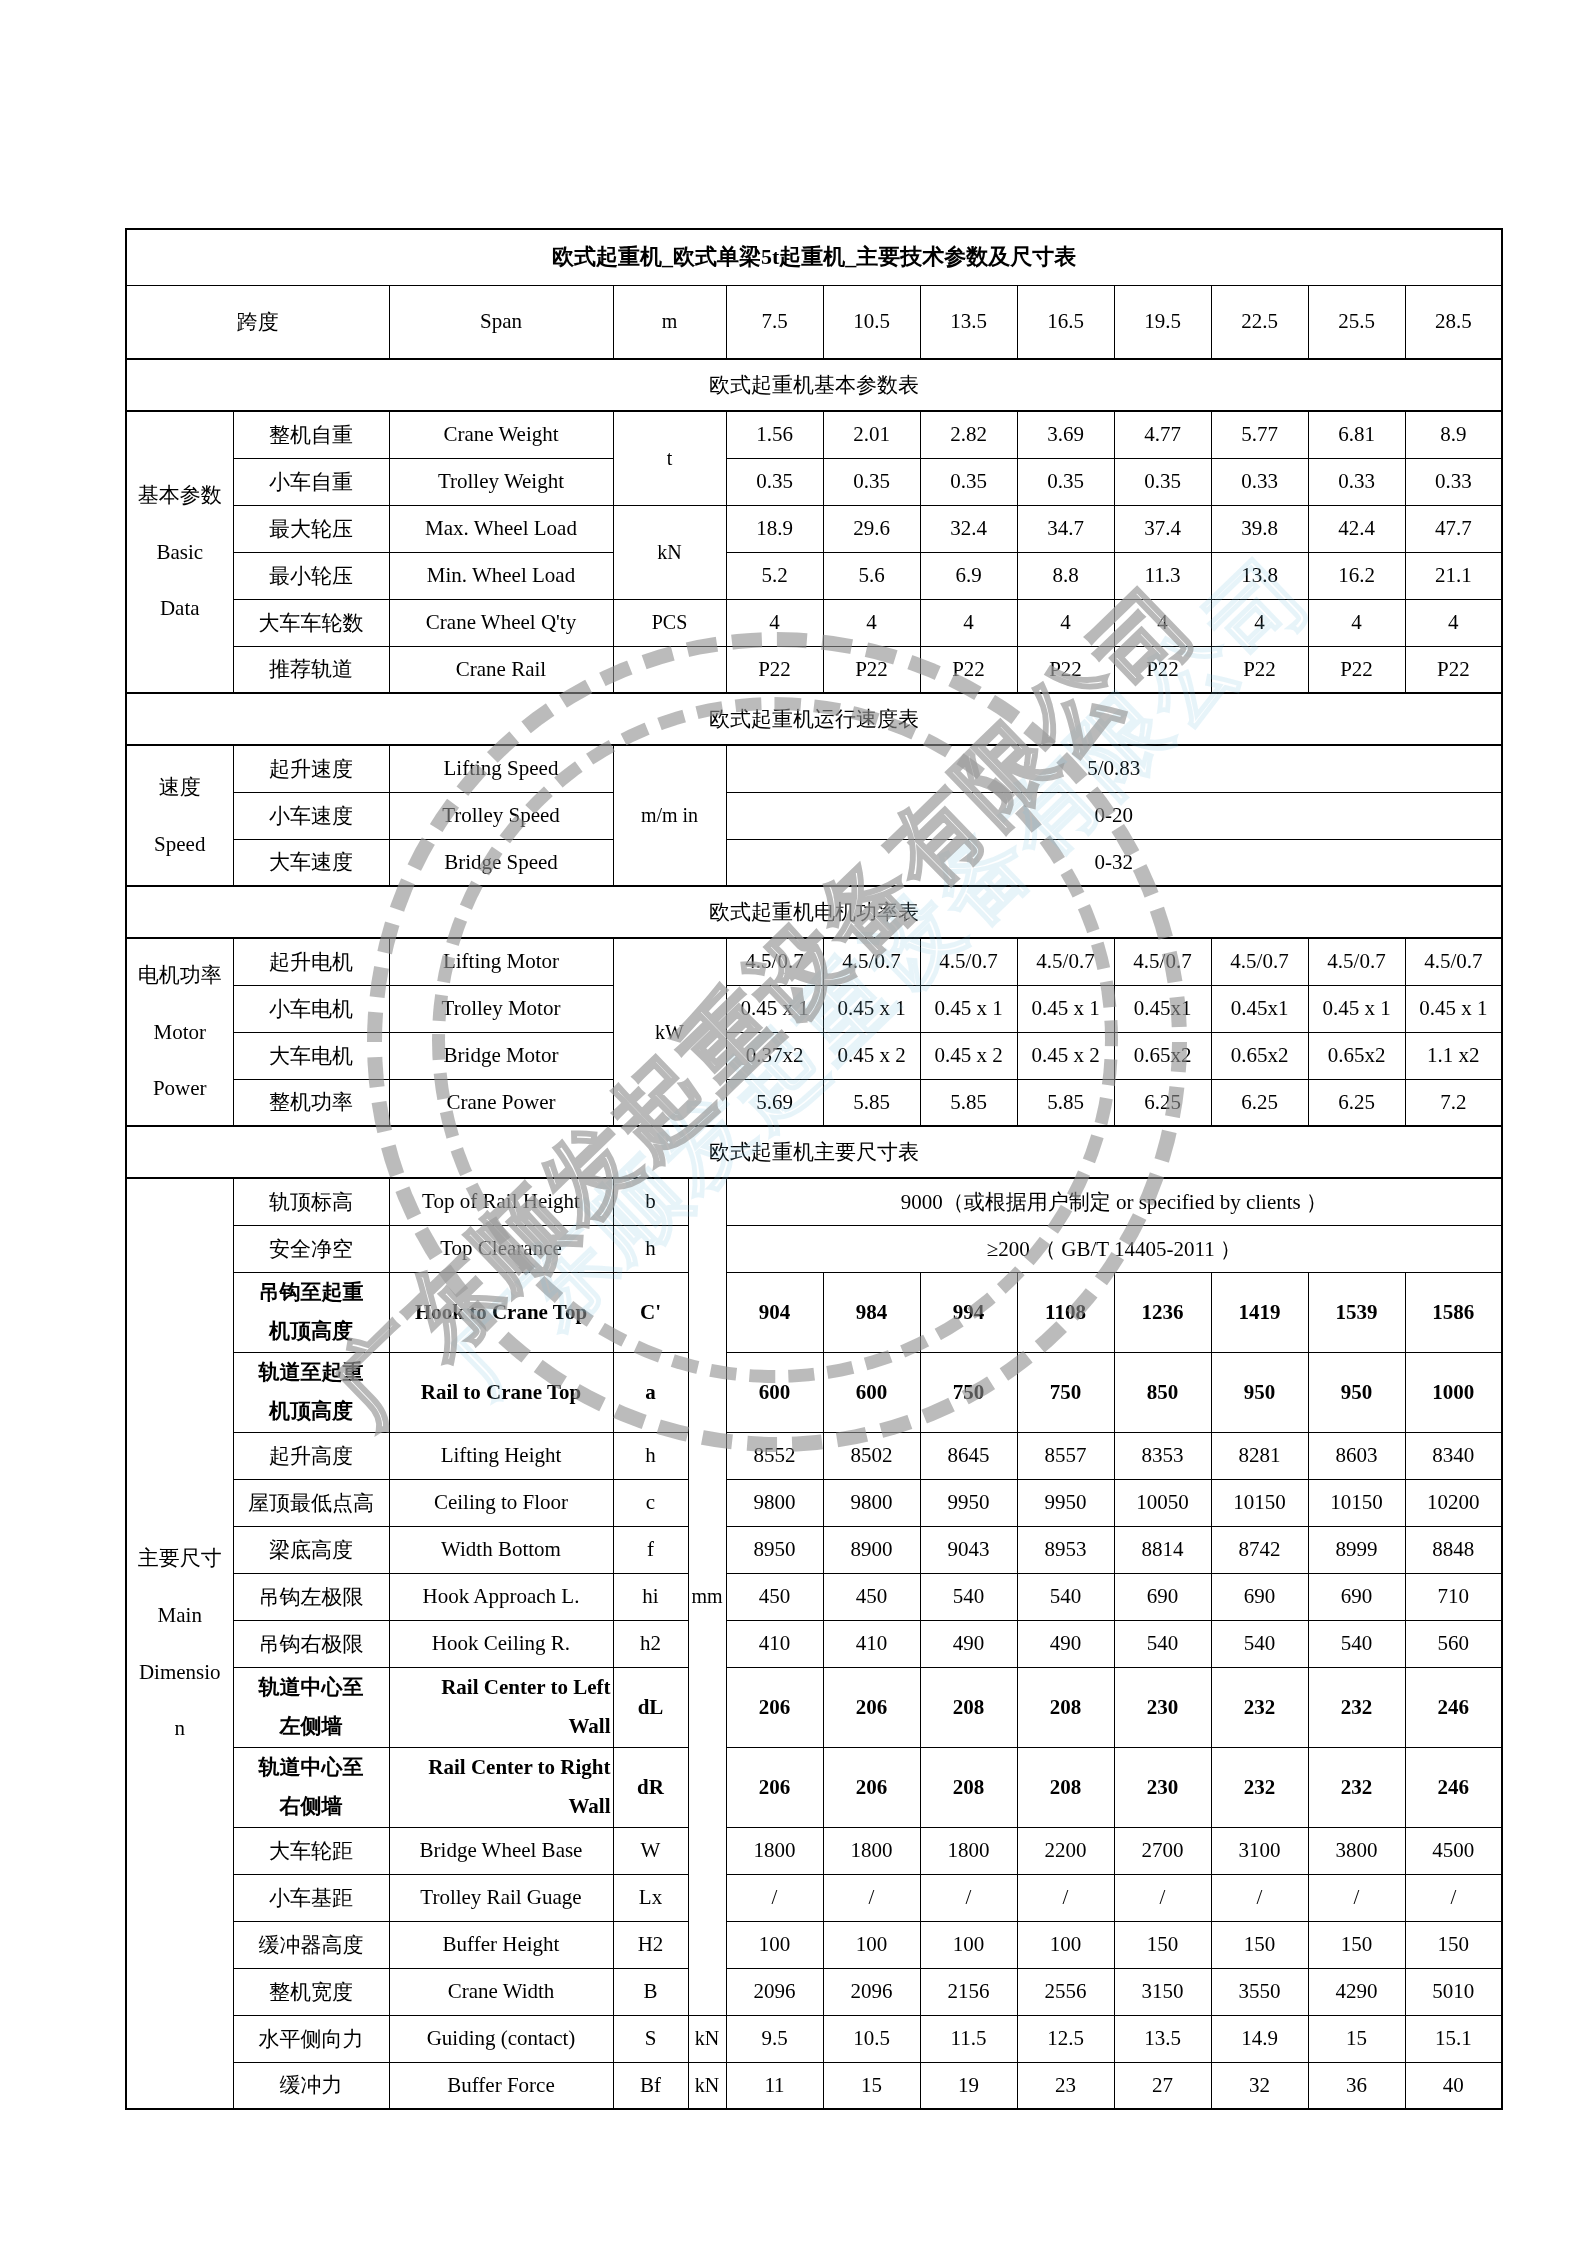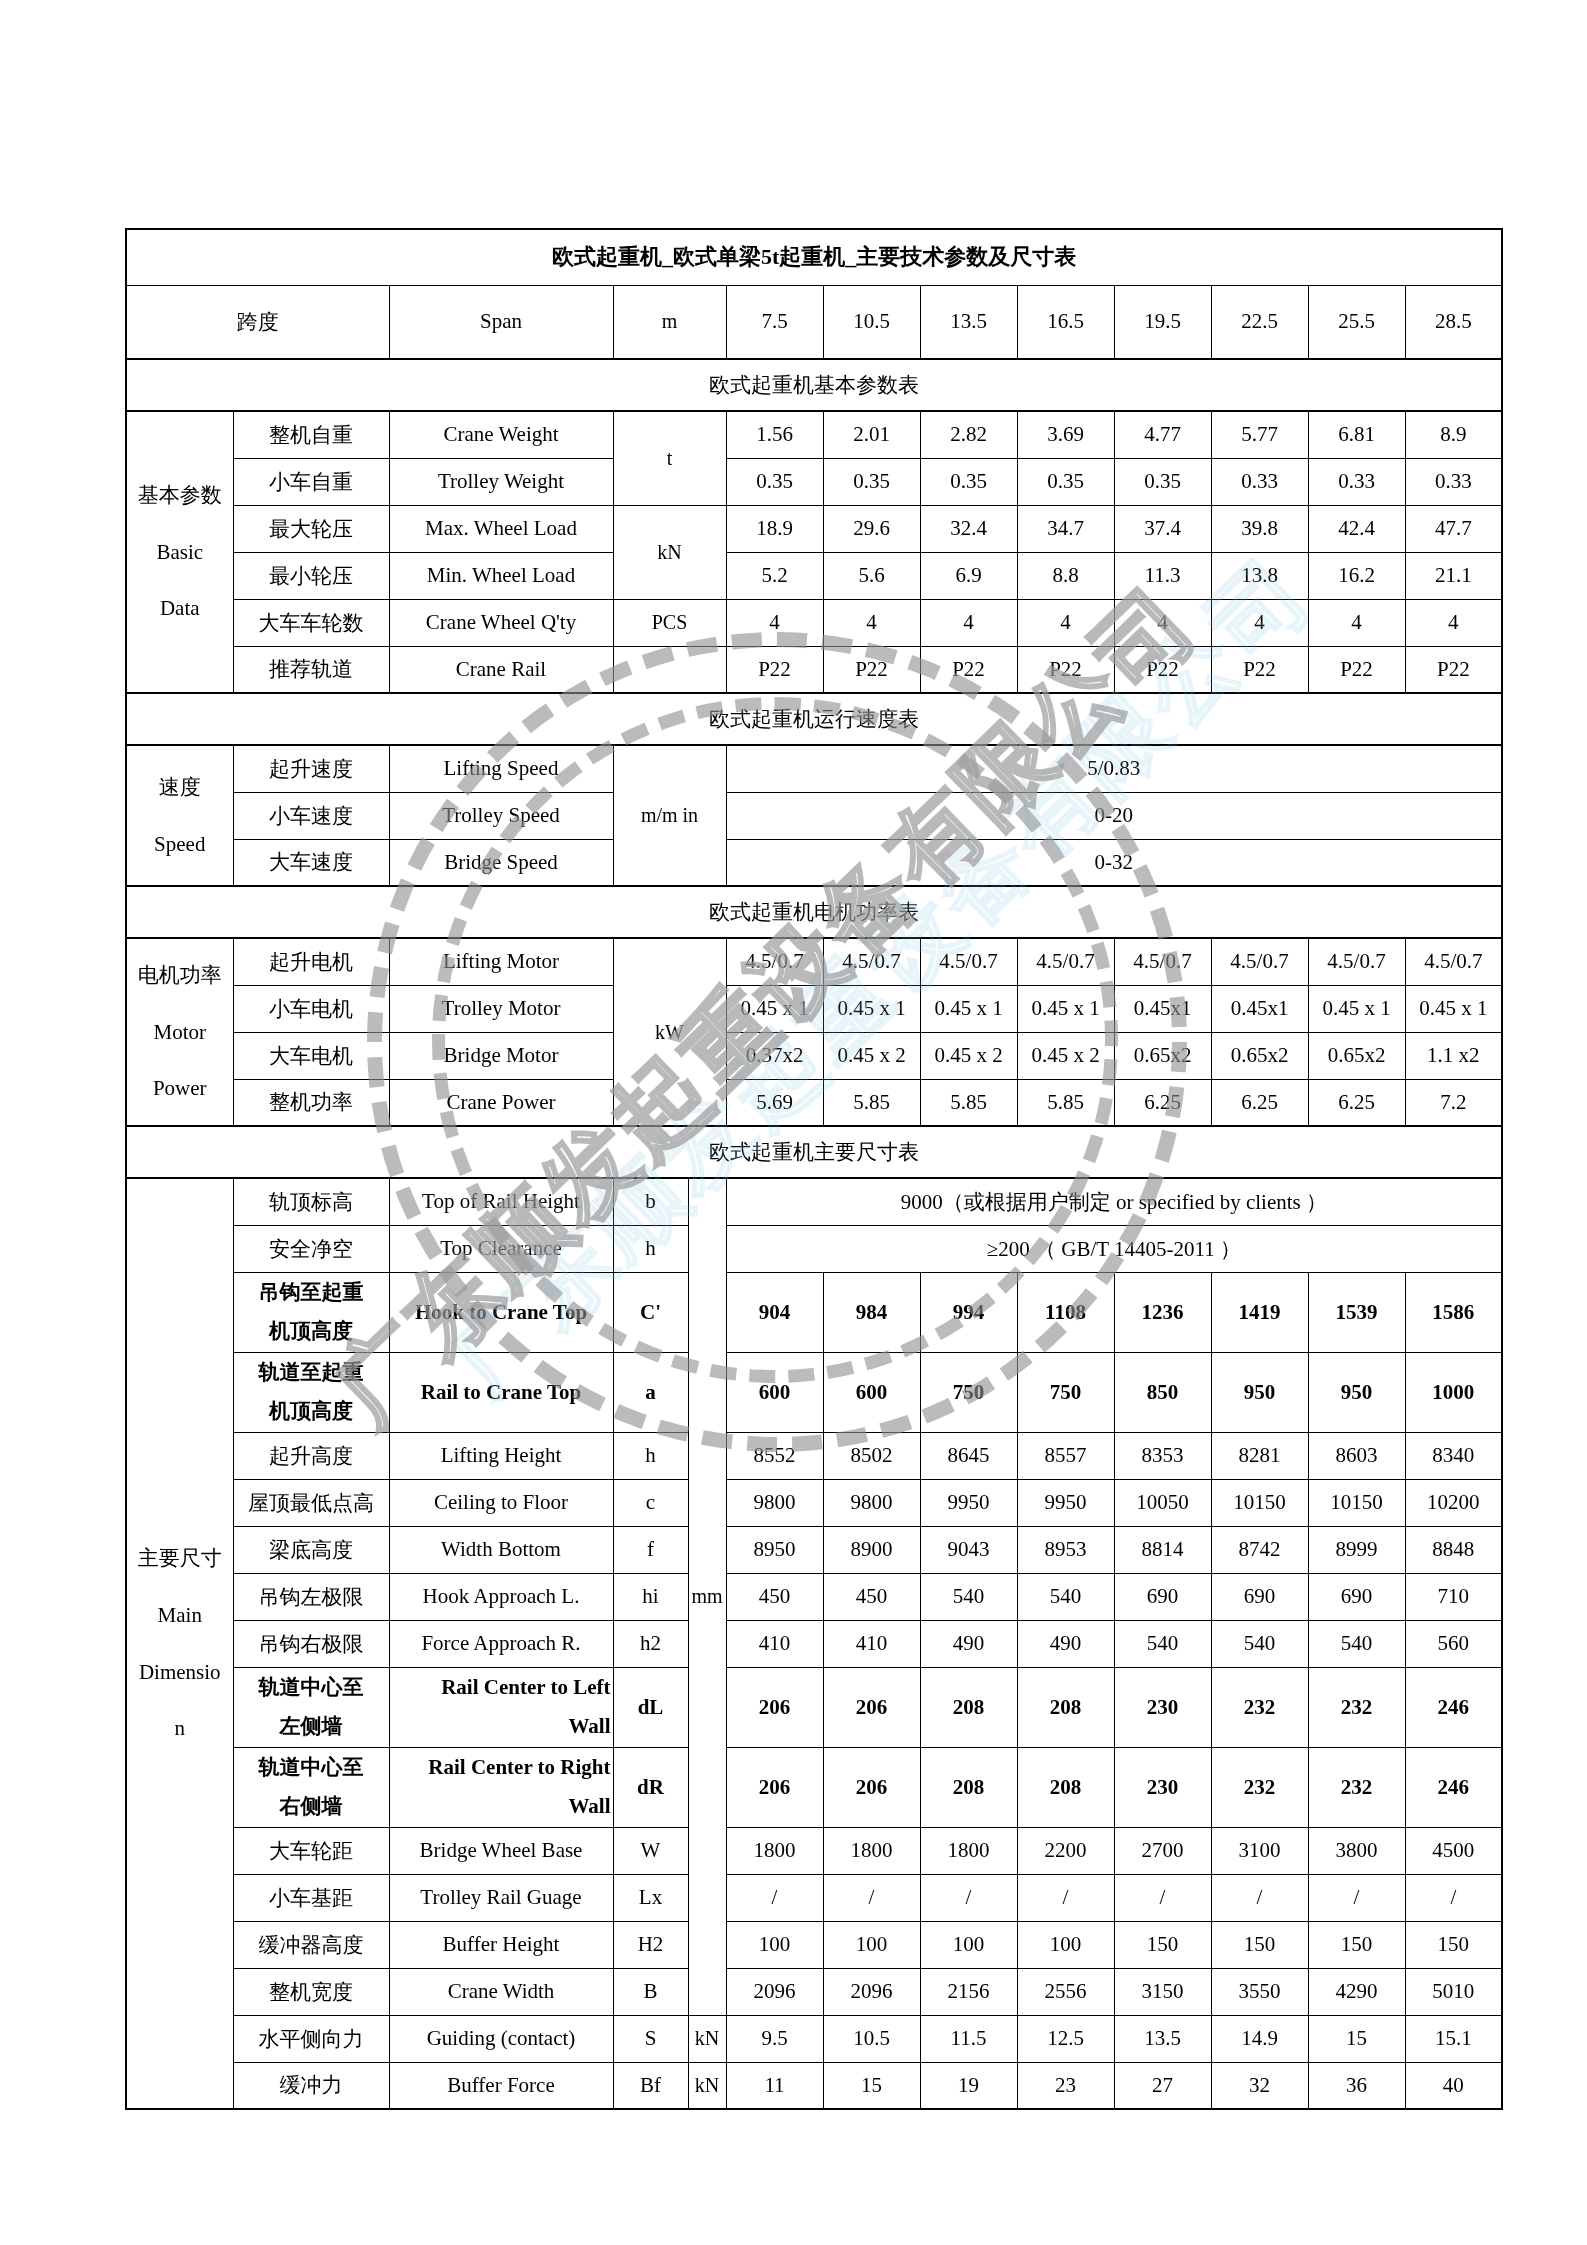--- a/index.html
+++ b/index.html
@@ -329,21 +329,21 @@
           <td class="d">450</td>
           <td class="d">540</td>
           <td class="d">540</td>
           <td class="d">690</td>
           <td class="d">690</td>
           <td class="d">690</td>
           <td class="d">710</td>
   </tr>
   <tr class="r">
     <td>吊钩右极限</td>
-    <td class="en">Force Approach R.</td>
+    <td class="en">Hook Ceiling R.</td>
     <td class="sym">h2</td>
     <td class="d">410</td>
           <td class="d">410</td>
           <td class="d">490</td>
           <td class="d">490</td>
           <td class="d">540</td>
           <td class="d">540</td>
           <td class="d">540</td>
           <td class="d">560</td>
   </tr>

